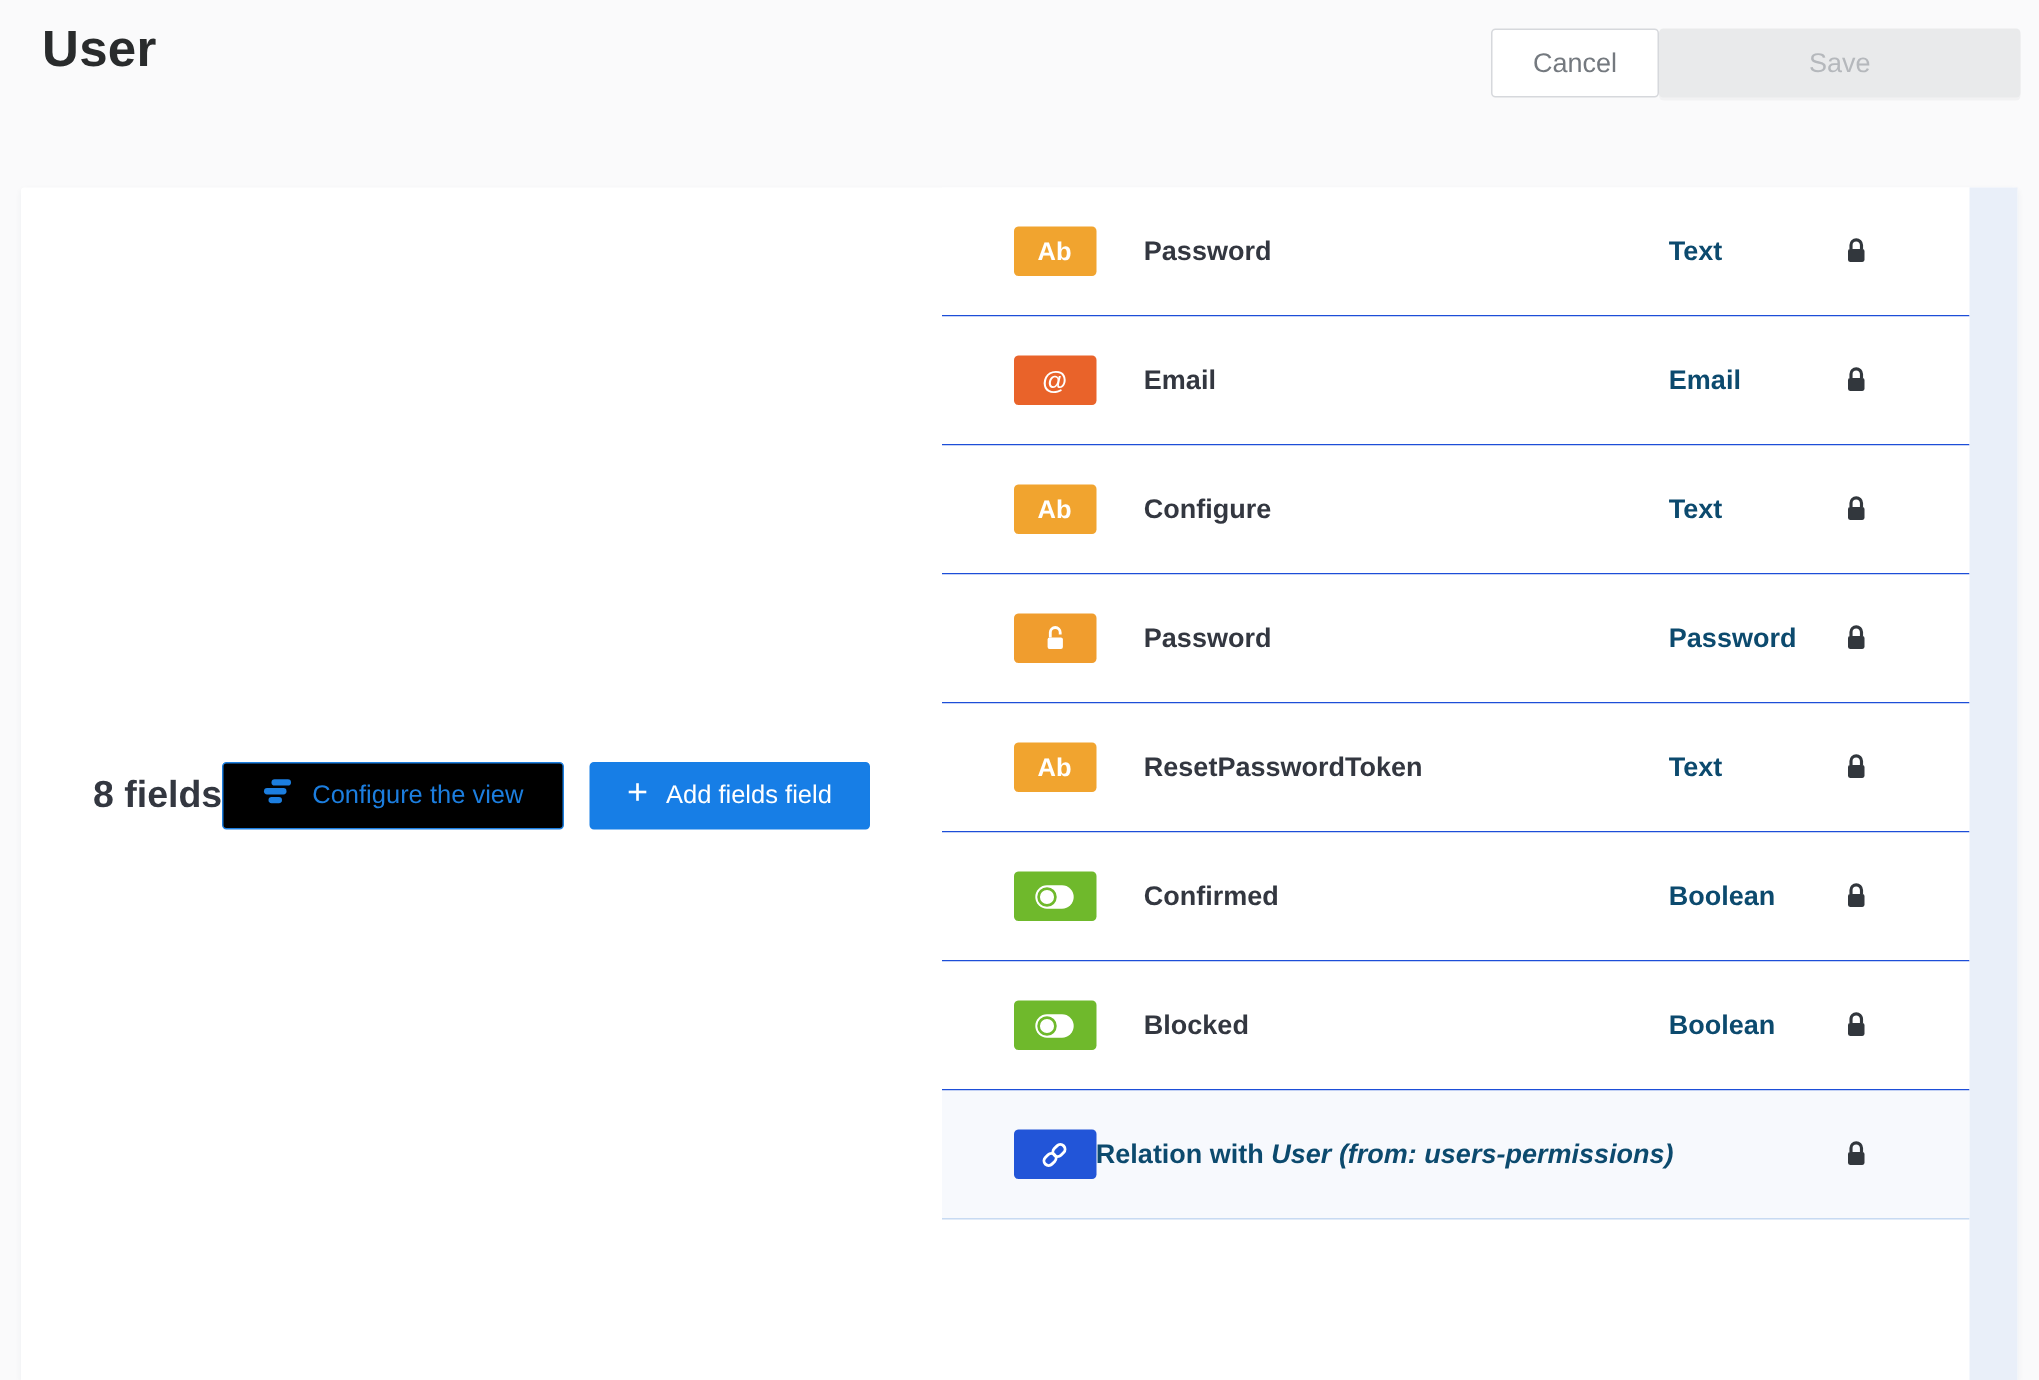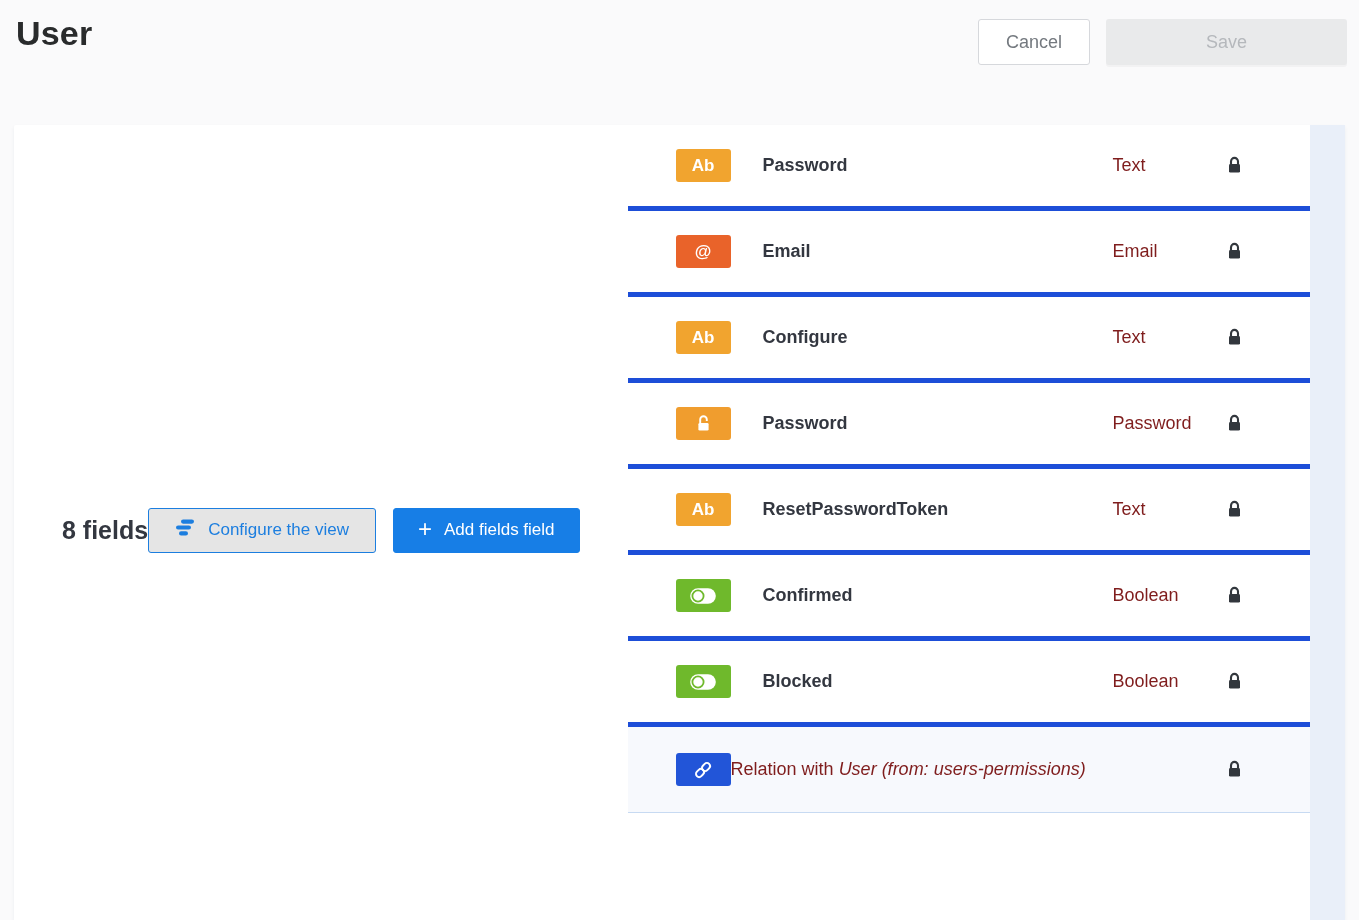--- a/index.html
+++ b/index.html
@@ -5,24 +5,24 @@
   * { margin:0; padding:0; box-sizing:border-box; }
   html,body { width:1359px; height:920px; overflow:hidden; }
   body {
     background:#fafafb;
     font-family:"Liberation Sans", sans-serif;
     color:#333740;
     position:relative;
   }
 
   
-  .top-header { position:absolute; top:0; left:0; right:0; height:125px; padding:12px 14px 0 16px; }
+  .top-header { position:absolute; top:0; left:0; right:0; height:125px; padding:12px 14px 0 28px; }
   .page-title { font-size:34px; font-weight:bold; color:#292b2c; letter-spacing:.2px; line-height:1.25; }
   .page-subtitle { font-size:17px; color:#9ea7b8; margin-top:2px; }
-  .header-actions { position:absolute; top:19px; right:12px; display:flex; gap:16px; }
+  .header-actions { position:absolute; top:19px; right:12px; display:flex; }
   .btn { font-family:"Liberation Sans", sans-serif; cursor:pointer; border-radius:3px; }
   .btn-cancel {
     width:112px; height:46px; background:#fff; border:1px solid #d6d8dc;
     color:#74797f; font-size:18px;
   }
   .btn-save {
     width:241px; height:46px; background:#e9eaeb; border:none;
     color:#b5b8bc; font-size:18px; cursor:default;
     box-shadow:0 2px 0 rgba(0,0,0,0.03);
   }
@@ -34,50 +34,50 @@
     box-shadow:0 2px 4px rgba(40,60,90,0.06);
     display:flex; flex-direction:row;
   }
   .card-toolbar {
     display:flex; align-items:center; justify-content:space-between;
     padding:35px 48px 20px 48px;
   }
   .fields-count { font-size:25px; font-weight:bold; color:#333740; }
   .toolbar-buttons { display:flex; gap:17px; }
   .btn-configure {
-    height:45px; padding:0 26px; background:#e5e5e5; border:1px solid #1c7edf;
+    height:45px; padding:0 26px; background:#000000; border:1px solid #1c7edf;
     color:#1c7edf; font-size:17px; display:flex; align-items:center; gap:12px;
   }
   .btn-add-field {
     height:45px; padding:0 24px; background:#177ee6; border:1px solid #177ee6;
     color:#ffffff; font-size:17px; display:flex; align-items:center; gap:12px;
   }
   .plus-glyph { font-size:24px; font-weight:300; line-height:1; margin-top:-2px; }
 
   
   .field-list { display:flex; flex-direction:column; flex:1 1 auto; }
   .field-row {
     height:86px; display:flex; align-items:center;
-    padding:0 48px 0 48px; border-bottom:5px solid #1d4ed8;
+    padding:0 48px 0 48px; border-bottom:1px solid #1d4ed8;
     background:#ffffff; cursor:pointer;
   }
   .field-row.highlighted {
     background:#f7f9fd; border-bottom:1px solid #c7daf2;
   }
   .field-badge {
     width:55px; height:33px; border-radius:3px; flex:0 0 auto;
     display:flex; align-items:center; justify-content:center;
     color:#fff; font-size:17px; font-weight:bold;
   }
   .field-badge svg { display:block; }
   .field-name {
     margin-left:32px; font-size:18px; font-weight:600; color:#333740;
     width:350px; flex:0 0 auto;
   }
-  .field-type { font-size:18px; color:#7f1d1d; flex:1 1 auto; }
+  .field-type { font-size:18px; color:#0c4a6e; flex:1 1 auto;font-weight:bold; }
   .field-type .type-detail { font-style:italic; }
   .row-lock { flex:0 0 auto; margin-right:19px; }
   .row-lock svg { display:block; }
 
   .bottom-filler { flex:1 1 auto; background:#e9eff9; position:relative; }
   .peek-circle {
     position:absolute; left:1308px; top:-6px; width:32px; height:32px;
     border-radius:50%; background:#2c6fdc;
   }
 </style>

